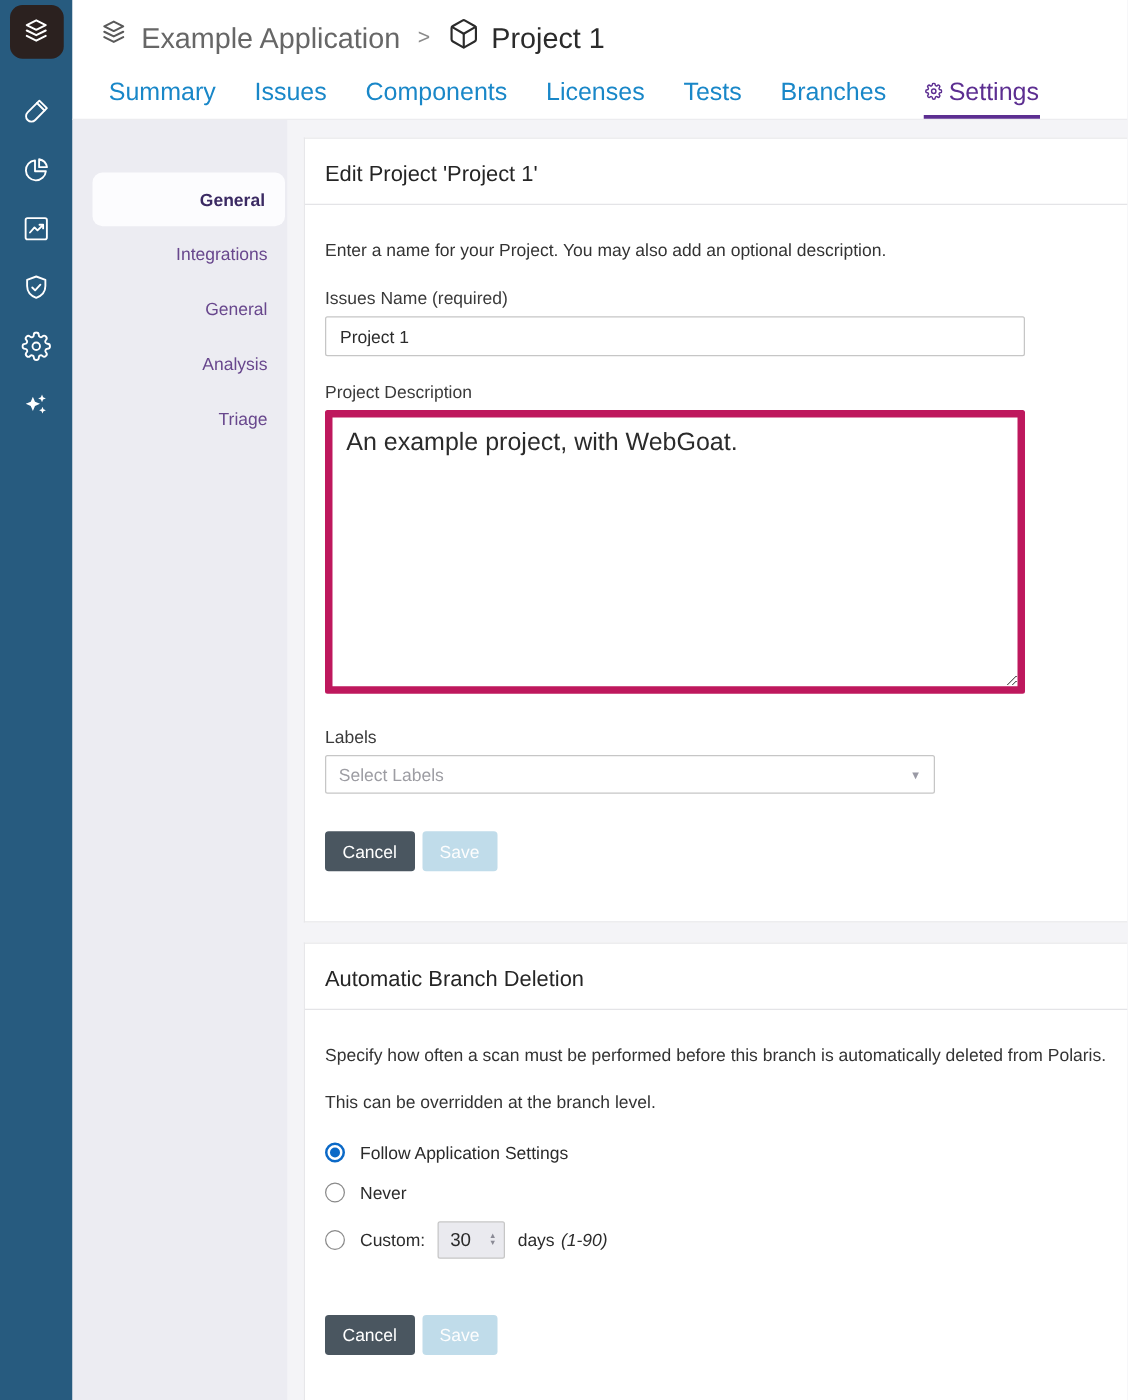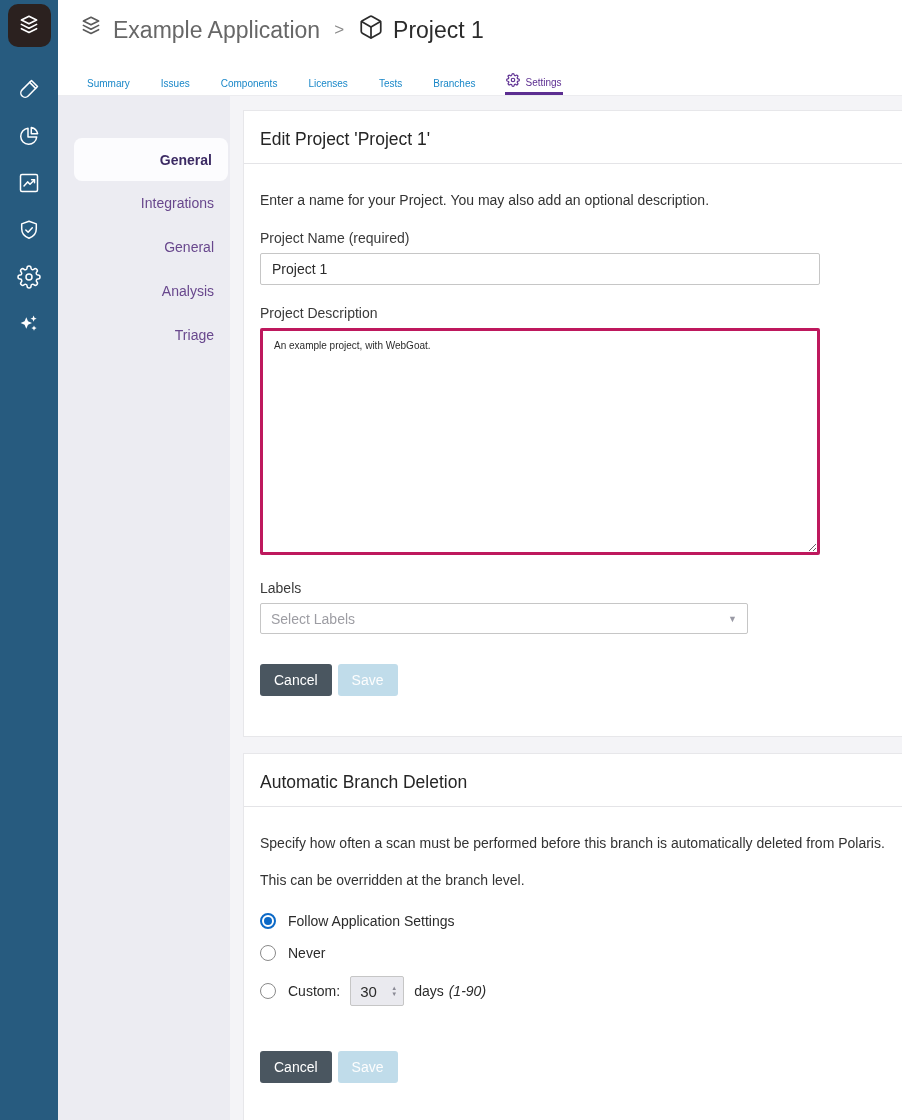--- a/index.html
+++ b/index.html
@@ -38,22 +38,22 @@
   .breadcrumb{
     display:flex;align-items:center;gap:10px;
     padding:11px 0 0 20px;height:38px;
   }
   .crumb-app{display:flex;align-items:center;gap:9px;color:#676767;font-size:23px;cursor:pointer;}
   .crumb-sep{color:#8a8a8a;font-size:17px;padding:0 4px;}
   .crumb-project{display:flex;align-items:center;gap:9px;color:#2b2b2b;font-size:23px;cursor:pointer;}
 
   nav.tabs{display:flex;align-items:flex-end;gap:29px;padding:0 0 0 28px;height:46px;}
   .tab{
-    font-size:10px;color:#1987c8;cursor:pointer;
-    padding:6px 1px 0;border-bottom:3px solid transparent;
+    font-size:20px;color:#1987c8;cursor:pointer;
+    padding:6px 1px 10px;border-bottom:3px solid transparent;
     display:flex;align-items:center;gap:5px;line-height:16px;
   }
   .tab.active{color:#5c2e91;border-bottom-color:#5c2e91;}
 
   .body{flex:1;display:flex;min-height:0;}
 
   
   .subnav{
     width:172px;min-width:172px;background:#ececf2;
     padding-top:42px;box-sizing:border-box;
@@ -86,22 +86,22 @@
 
   .field{margin-top:20px;}
   .field-label{display:block;font-size:14px;color:#3a3a3a;margin-bottom:7px;}
   .text-input{
     width:560px;height:32px;box-sizing:border-box;
     border:1px solid #c6c6c6;border-radius:2px;background:#fff;
     font-family:inherit;font-size:14px;color:#2b2b2b;padding:0 11px;outline:none;
   }
   .textarea{
     width:560px;height:227px;box-sizing:border-box;
-    border:3px solid #be185d;border-radius:2px;background:#fff;
-    font-family:inherit;font-size:10px;color:#2b2b2b;padding:9px 11px;
+    border:6px solid #be185d;border-radius:2px;background:#fff;
+    font-family:inherit;font-size:20px;color:#2b2b2b;padding:9px 11px;
     resize:both;outline:none;
   }
   .select-box{
     width:488px;height:31px;box-sizing:border-box;
     border:1px solid #c6c6c6;border-radius:2px;background:#fff;
     display:flex;align-items:center;justify-content:space-between;
     padding:0 10px;cursor:pointer;
   }
   .select-placeholder{font-size:14px;color:#9d9da3;}
   .select-caret{font-size:9px;color:#9a9aa5;}
@@ -267,21 +267,21 @@
 
       <main class="content">
 
         <section class="card">
           <div class="card-head">
             <h2 class="card-title">Edit Project 'Project 1'</h2>
           </div>
           <p class="intro">Enter a name for your Project. You may also add an optional description.</p>
 
           <div class="field">
-            <label class="field-label">Project Name (required)</label>
+            <label class="field-label">Issues Name (required)</label>
             <input class="text-input" type="text" value="Project 1" style="">
           </div>
 
           <div class="field">
             <label class="field-label">Project Description</label>
             <textarea class="textarea" style="">An example project, with WebGoat.</textarea>
           </div>
 
           <div class="field" style="margin-top:21px;">
             <label class="field-label">Labels</label>

